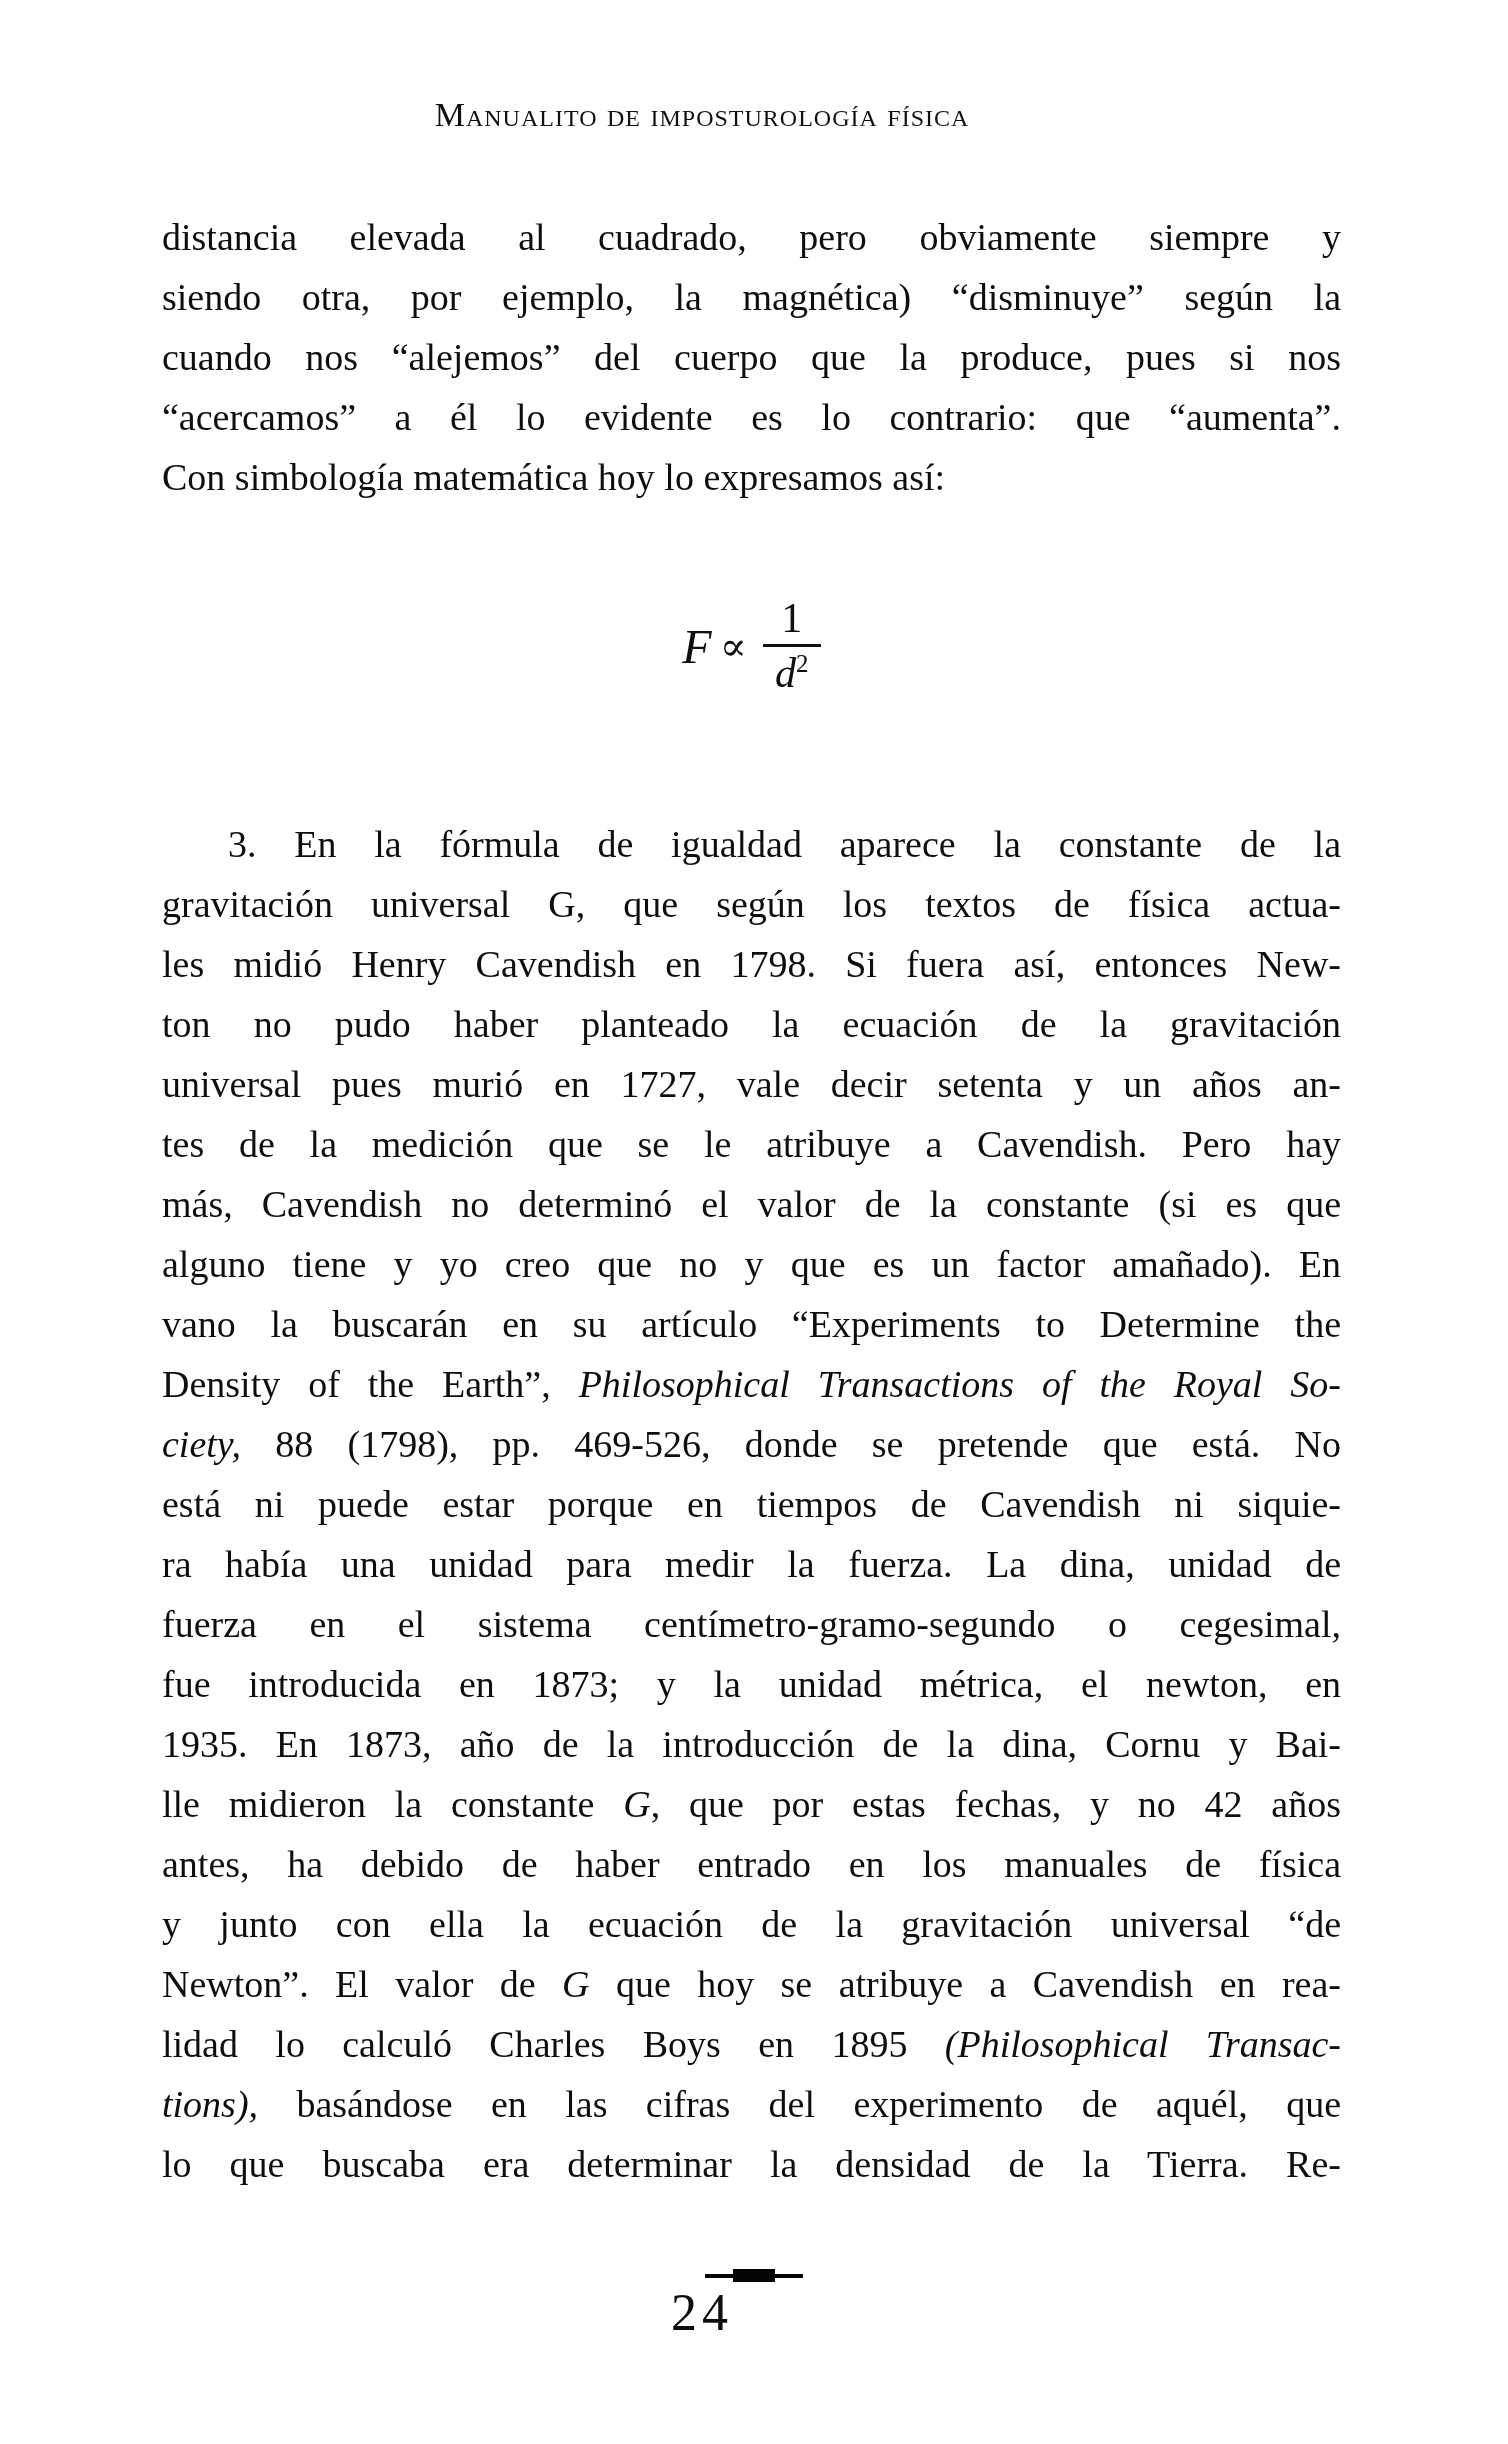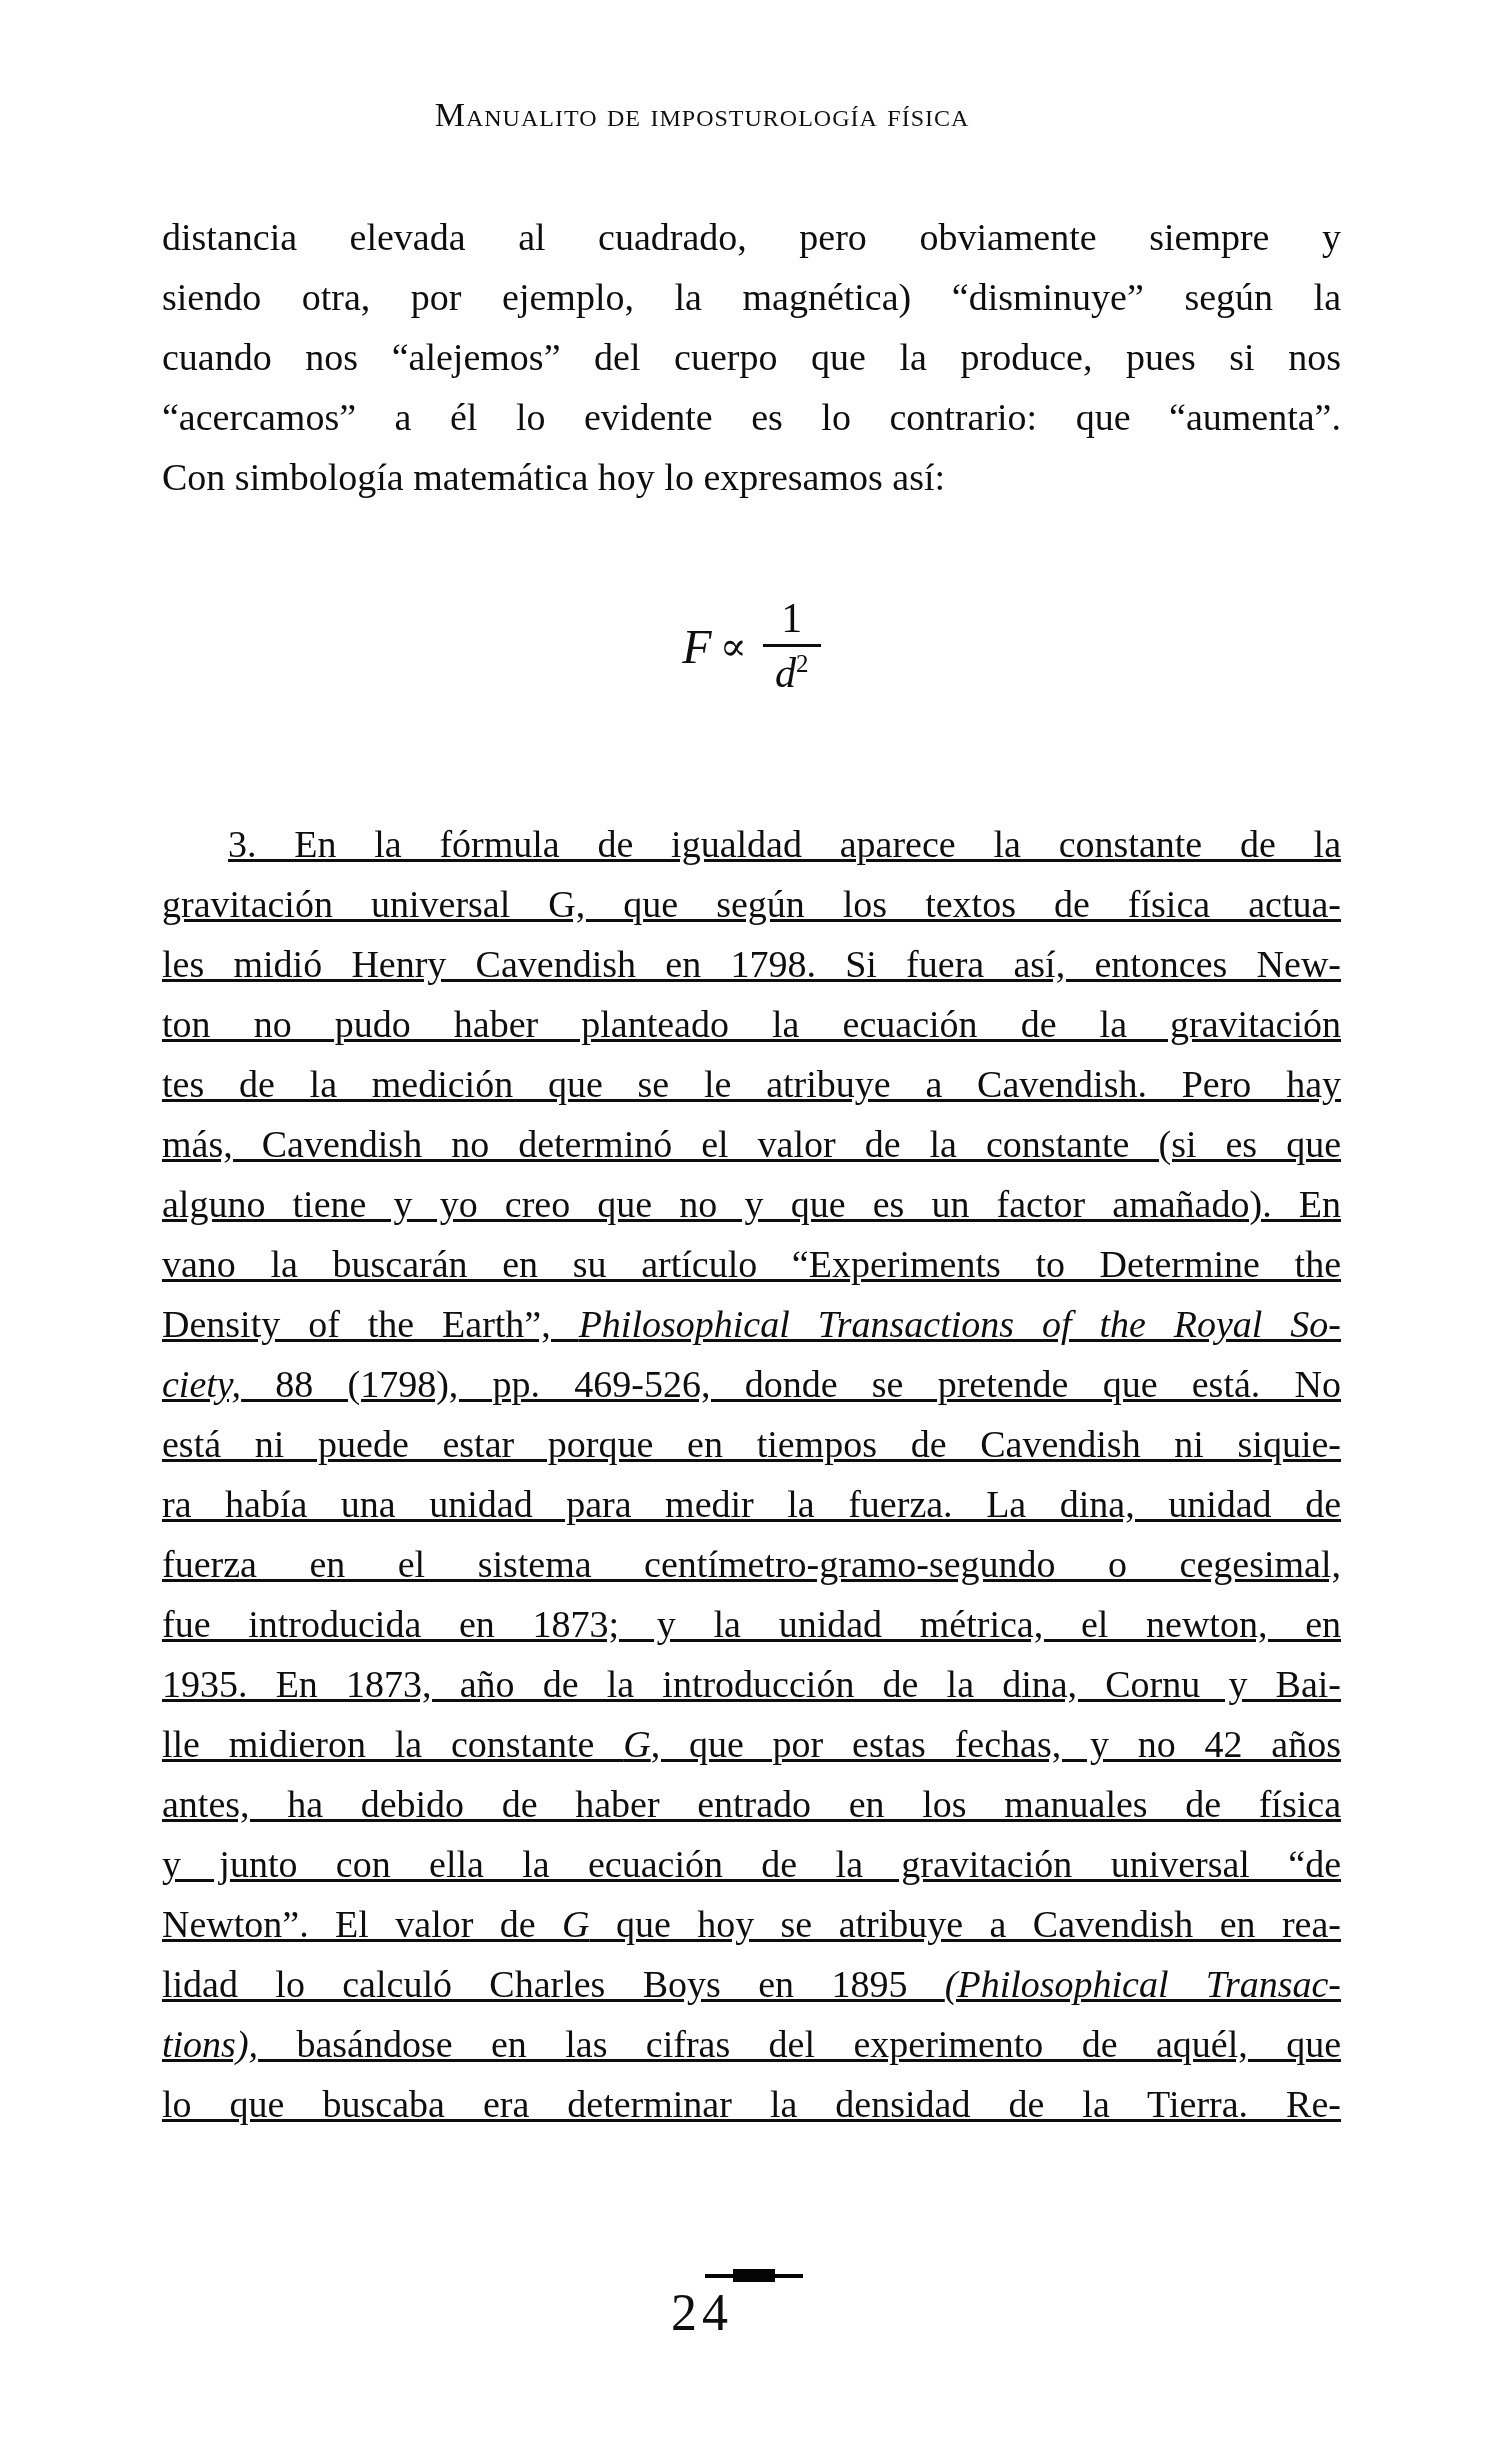--- a/index.html
+++ b/index.html
@@ -28,21 +28,21 @@
     color: #101010;
   }
   .para {
     position: absolute;
     left: 162px;
     width: 1179px;
     font-size: 38px;
     line-height: 60px;
   }
   .para1 { top: 207px; }
-  .para2 { top: 814px; text-decoration: underline; }
+  .para2 { top: 814px; }
   .line {
     text-align: justify;
     text-align-last: justify;
   }
   .line.last { text-align-last: left; }
   .line.indent { text-indent: 66px; }
   .line i { font-style: italic; }
 
   .formula {
     position: absolute;
@@ -145,20 +145,21 @@
       <span class="bar"></span>
       <span class="den"><span>d</span><sup>2</sup></span>
     </span>
   </div>
 
   <div class="para para2">
       <div class="line indent"><span>3. En la fórmula de igualdad aparece la constante de la</span></div>
       <div class="line"><span>gravitación universal G, que según los textos de física actua-</span></div>
       <div class="line"><span>les midió Henry Cavendish en 1798. Si fuera así, entonces New-</span></div>
       <div class="line"><span>ton no pudo haber planteado la ecuación de la gravitación</span></div>
+      <div class="line"><span>universal pues murió en 1727, vale decir setenta y un años an-</span></div>
       <div class="line"><span>tes de la medición que se le atribuye a Cavendish. Pero hay</span></div>
       <div class="line"><span>más, Cavendish no determinó el valor de la constante (si es que</span></div>
       <div class="line"><span>alguno tiene y yo creo que no y que es un factor amañado). En</span></div>
       <div class="line"><span>vano la buscarán en su artículo “Experiments to Determine the</span></div>
       <div class="line"><span>Density of the Earth”, </span><i>Philosophical Transactions of the Royal So-</i></div>
       <div class="line"><i>ciety,</i><span> 88 (1798), pp. 469-526, donde se pretende que está. No</span></div>
       <div class="line"><span>está ni puede estar porque en tiempos de Cavendish ni siquie-</span></div>
       <div class="line"><span>ra había una unidad para medir la fuerza. La dina, unidad de</span></div>
       <div class="line"><span>fuerza en el sistema centímetro-gramo-segundo o cegesimal,</span></div>
       <div class="line"><span>fue introducida en 1873; y la unidad métrica, el newton, en</span></div>

